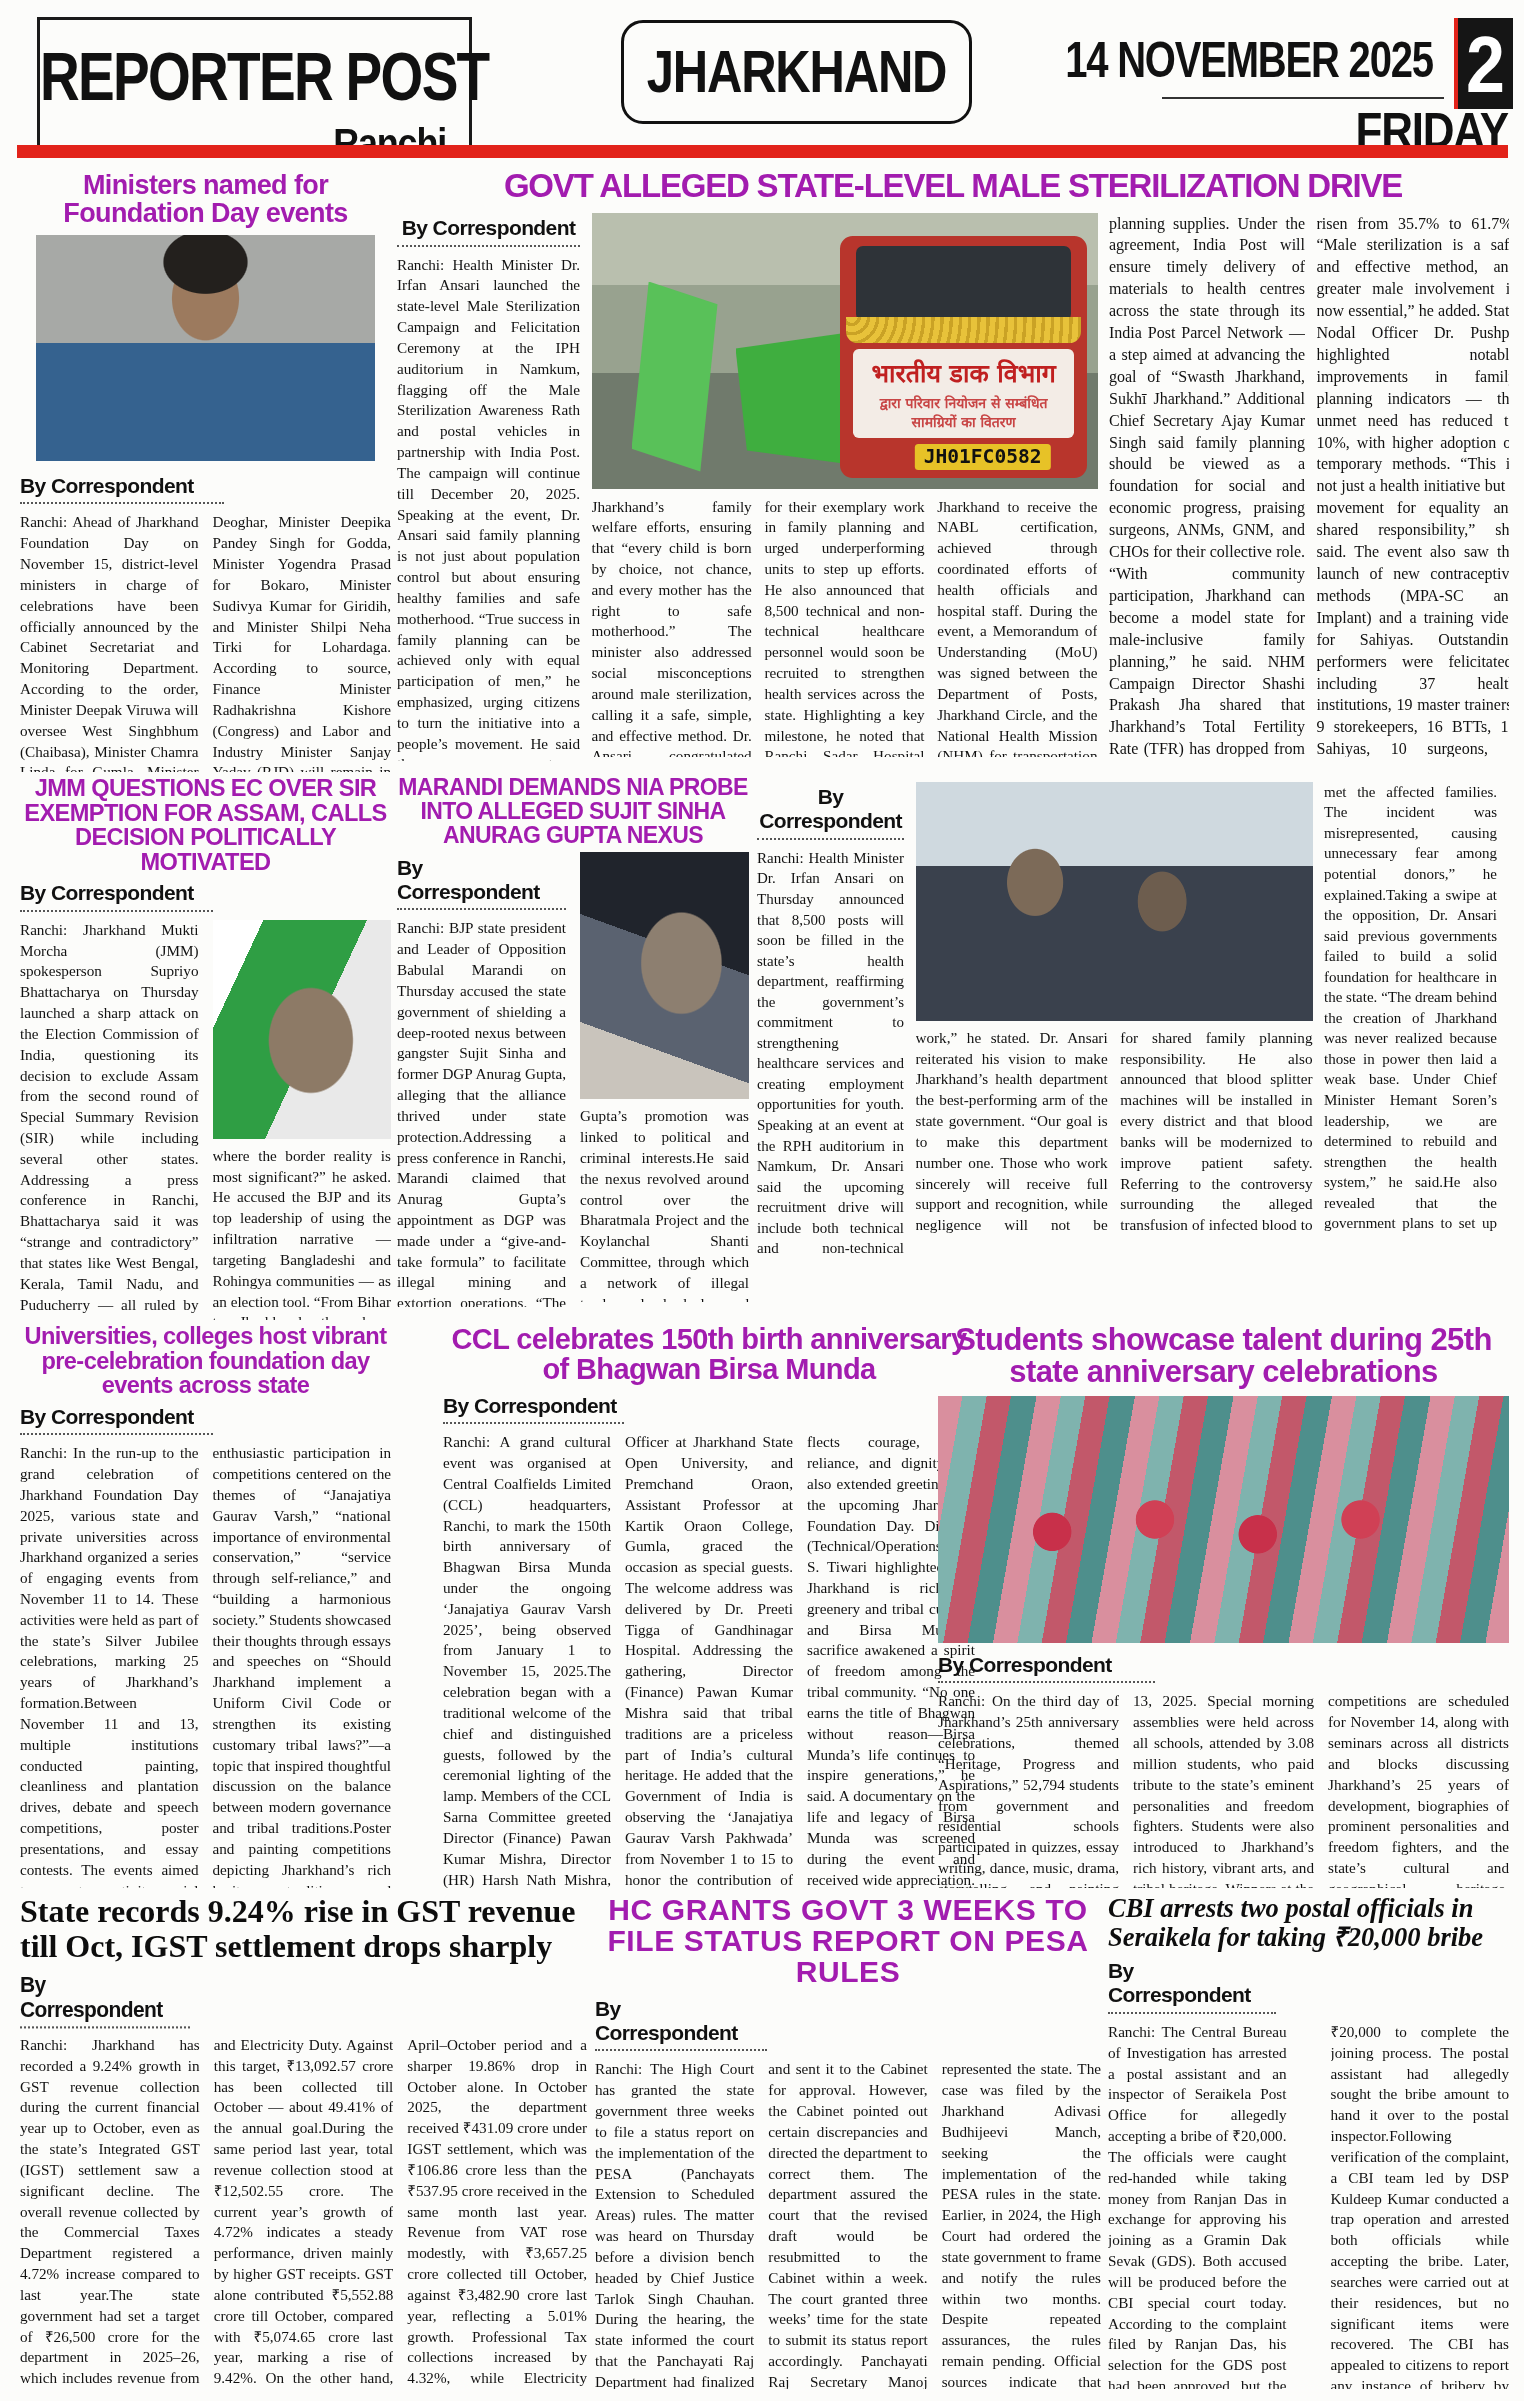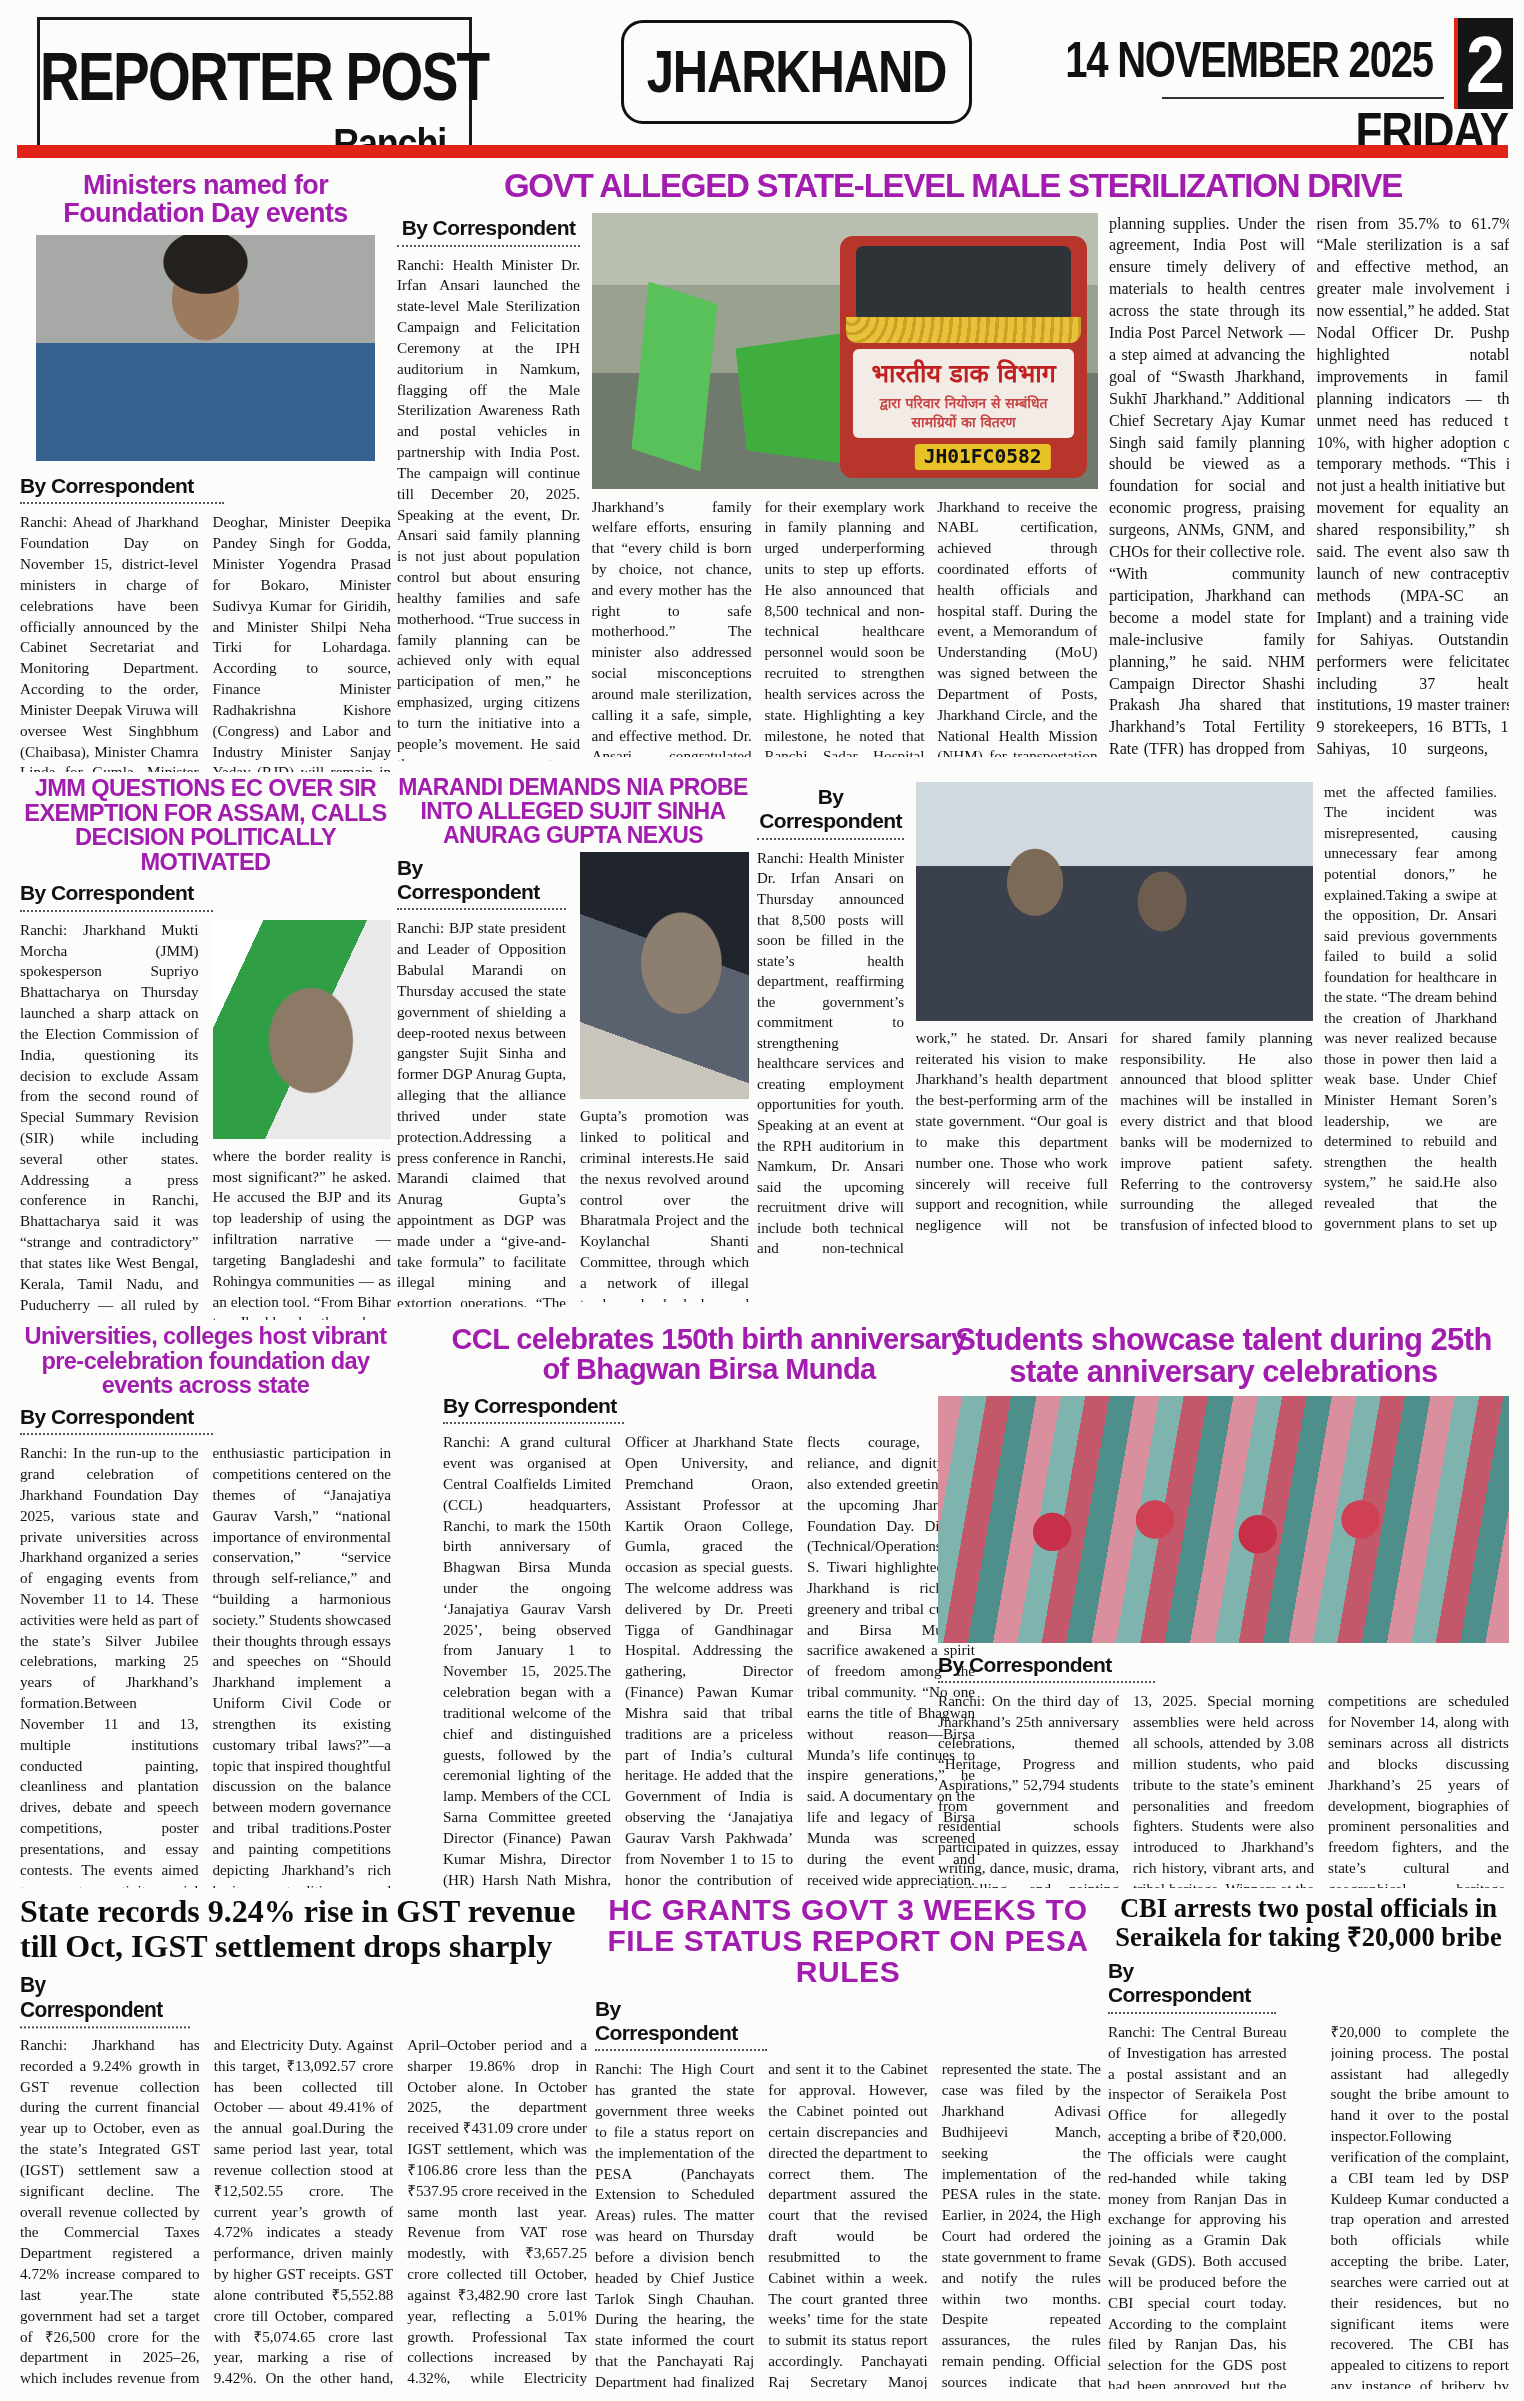--- a/index.html
+++ b/index.html
@@ -225,21 +225,21 @@
     <div class="hl" style="font-size:30px;letter-spacing:0.6px;font-stretch:normal;">HC GRANTS GOVT 3 WEEKS TO FILE STATUS REPORT ON PESA RULES</div>
     <div class="byline" style="width:34%;margin-top:5.8px;">By Correspondent</div>
     <div class="cols" style="height:357px;">
       <div class="bcol">Ranchi: The High Court has granted the state government three weeks to file a status report on the implementation of the PESA (Panchayats Extension to Scheduled Areas) rules. The matter was heard on Thursday before a division bench headed by Chief Justice Tarlok Singh Chauhan. During the hearing, the state informed the court that the Panchayati Raj Department had finalized the draft of the PESA rules</div>
       <div class="bcol">and sent it to the Cabinet for approval. However, the Cabinet pointed out certain discrepancies and directed the department to correct them. The department assured the court that the revised draft would be resubmitted to the Cabinet within a week. The court granted three weeks’ time for the state to submit its status report accordingly. Panchayati Raj Secretary Manoj Kumar was present during the proceedings, while Additional Advocate General Sachin Kumar</div>
       <div class="bcol">represented the state. The case was filed by the Jharkhand Adivasi Budhijeevi Manch, seeking the implementation of the PESA rules in the state. Earlier, in 2024, the High Court had ordered the state government to frame and notify the rules within two months. Despite repeated assurances, the rules remain pending. Official sources indicate that departments such as Welfare and Agriculture have yet to give their approval to the draft, causing further delay.</div>
     </div>
   </div>
 
   <div class="article" style="left:1108px;top:1894px;width:401px;height:495px;">
-    <div class="hl-serif" style="font-size:26.5px;text-align:center;">CBI arrests two postal officials in Seraikela for taking ₹20,000 bribe</div>
+    <div class="hl-serif" style="font-size:26.5px;font-style:italic;">CBI arrests two postal officials in Seraikela for taking ₹20,000 bribe</div>
     <div class="byline" style="width:42%;margin-top:4.6px;">By Correspondent</div>
     <div class="cols" style="height:368px;gap:44px;">
       <div class="bcol">Ranchi: The Central Bureau of Investigation has arrested a postal assistant and an inspector of Seraikela Post Office for allegedly accepting a bribe of ₹20,000. The officials were caught red-handed while taking money from Ranjan Das in exchange for approving his joining as a Gramin Dak Sevak (GDS). Both accused will be produced before the CBI special court today. According to the complaint filed by Ranjan Das, his selection for the GDS post had been approved, but the officials were demanding</div>
       <div class="bcol">₹20,000 to complete the joining process. The postal assistant had allegedly sought the bribe amount to hand it over to the postal inspector.Following verification of the complaint, a CBI team led by DSP Kuldeep Kumar conducted a trap operation and arrested both officials while accepting the bribe. Later, searches were carried out at their residences, but no significant items were recovered. The CBI has appealed to citizens to report any instance of bribery by central government employees or public sector officials .</div>
     </div>
   </div>
 
 </div>
 
 

